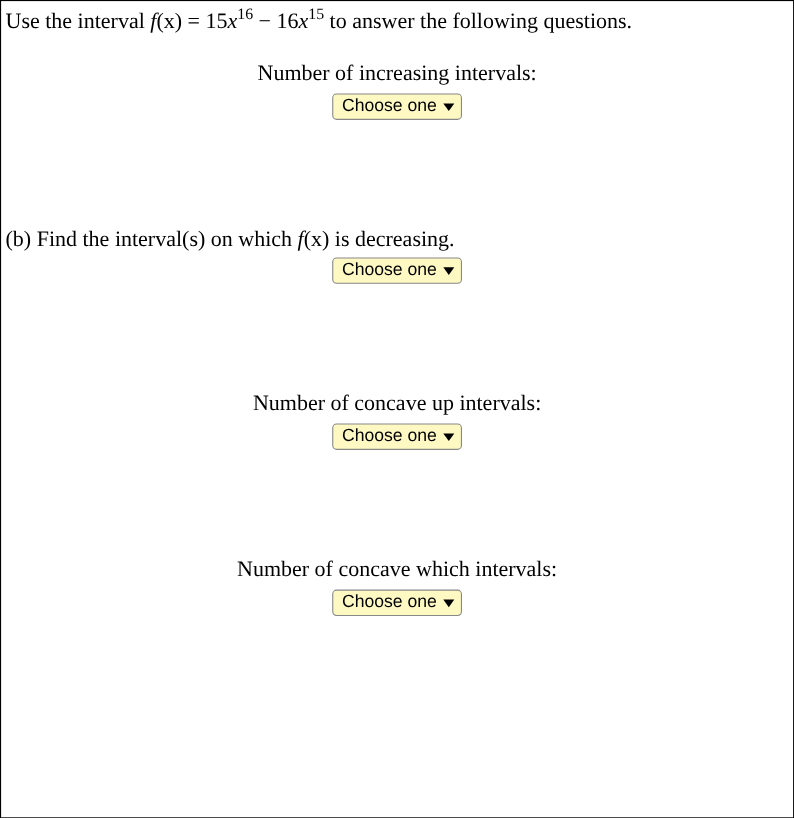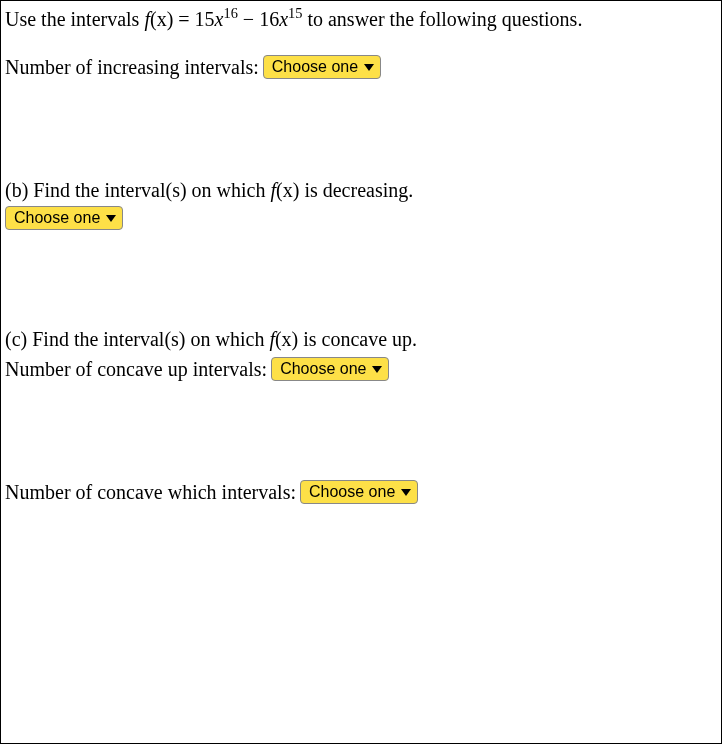--- a/index.html
+++ b/index.html
@@ -27,33 +27,34 @@
       margin-bottom: 0;
     }
     .question-text {
       line-height: 1.4;
       margin-bottom: 2px;
     }
     .answer-line {
       display: flex;
       align-items: center;
       gap: 4px;
+      flex-direction: column;
     }
     .answer-label {
       line-height: 1.4;
     }
     .dropdown {
       display: inline-flex;
       align-items: center;
       border: 1px solid #888;
       border-radius: 4px;
       padding: 2px 6px 2px 8px;
       font-family: Arial, Helvetica, sans-serif;
       font-size: 16px;
-      background: #fde047;
+      background: #fef9c3;
       cursor: pointer;
       gap: 4px;
       text-align: right;
     }
     .dropdown-text {
       white-space: nowrap;
     }
     .chevron {
       width: 0;
       height: 0;
@@ -69,21 +70,21 @@
     sup {
       font-size: 0.72em;
       vertical-align: super;
       line-height: 0;
     }
   </style>
 </head>
 <body>
 
 <div class="intro">
-  <span>Use the intervals </span><span class="math">f</span><span>(x) = 15</span><span class="math">x</span><sup>16</sup><span> − 16</span><span class="math">x</span><sup>15</sup><span> to answer the following questions.</span>
+  <span>Use the interval </span><span class="math">f</span><span>(x) = 15</span><span class="math">x</span><sup>16</sup><span> − 16</span><span class="math">x</span><sup>15</sup><span> to answer the following questions.</span>
 </div>
 
 <div class="question-block">
   <div class="answer-line">
     <span class="answer-label">Number of increasing intervals:</span>
     <span class="dropdown">
       <span class="dropdown-text">Choose one</span>
       <span class="chevron"></span>
     </span>
   </div>
@@ -95,23 +96,20 @@
   </div>
   <div class="answer-line">
     <span class="dropdown">
       <span class="dropdown-text">Choose one</span>
       <span class="chevron"></span>
     </span>
   </div>
 </div>
 
 <div class="question-block">
-  <div class="question-text">
-    <span>(c) Find the interval(s) on which </span><span class="math">f</span><span>(x)</span><span> is concave up.</span>
-  </div>
   <div class="answer-line">
     <span class="answer-label">Number of concave up intervals:</span>
     <span class="dropdown">
       <span class="dropdown-text">Choose one</span>
       <span class="chevron"></span>
     </span>
   </div>
 </div>
 
 <div class="question-block">

